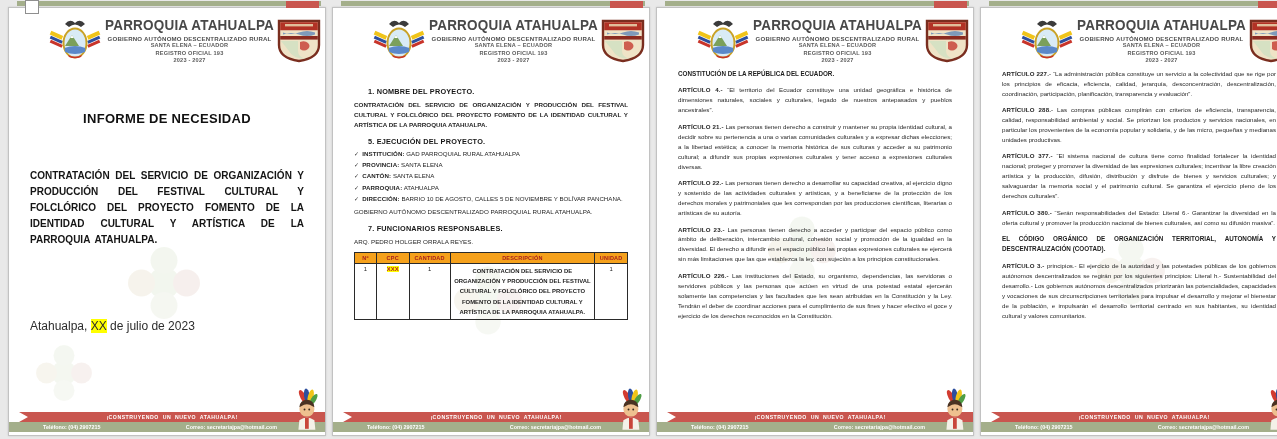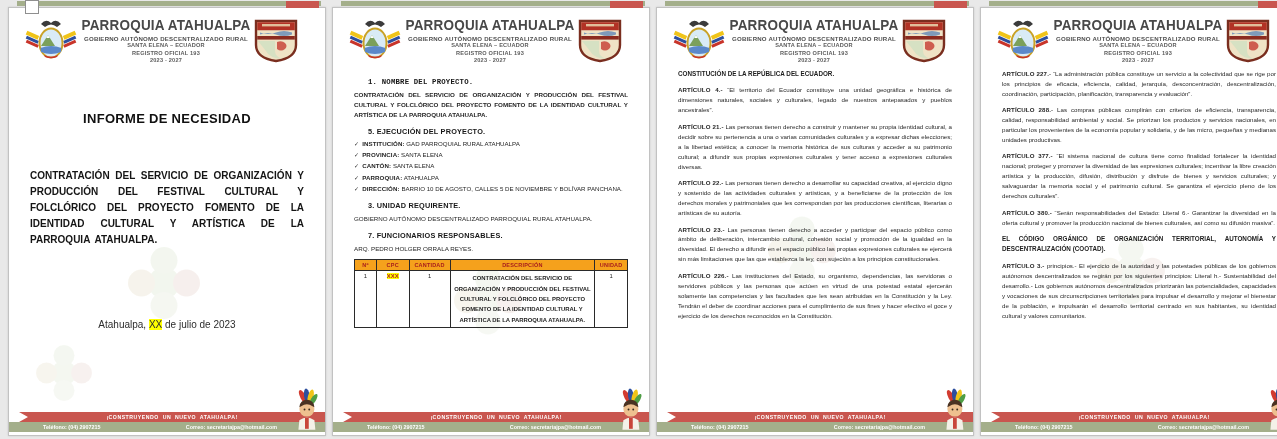--- a/index.html
+++ b/index.html
@@ -15,37 +15,37 @@
     box-shadow:0 0 2px rgba(0,0,0,.12);
   }
   .p1{left:8px;} .p2{left:332px;} .p3{left:656px;} .p4{left:980px;}
   .strip{position:absolute;top:-7px;left:8px;right:4px;height:5px;background:#a4af8b;}
   .strip-red{position:absolute;right:2px;top:0;width:33px;height:7px;background:#c9564f;}
   .anchor{
     position:absolute;left:25px;top:0;width:12px;height:12px;
     background:#ffffff;border:1px solid #8f8f8f;z-index:20;
   }
   
-  .hdr{display:flex;align-items:flex-start;padding:8px 27px 0 15px;gap:3px;position:relative;z-index:2;}
+  .hdr{display:flex;align-items:flex-start;padding:8px 27px 0 15px;gap:3px;position:relative;z-index:2;margin-left:24px;}
   .hdr-center{flex:1;text-align:center;padding-top:1px;}
   .hdr-title{font-size:13.5px;font-weight:900;color:#484848;letter-spacing:.2px;transform:scaleY(1.12);transform-origin:top;white-space:nowrap;}
   .hdr-l1{font-size:6.1px;font-weight:bold;color:#4e4e4e;margin-top:3px;letter-spacing:.2px;}
   .hdr-sub{font-size:5.6px;font-weight:bold;color:#5c5c5c;line-height:1.35;letter-spacing:.2px;}
   .crest{flex:0 0 auto;} .shield{flex:0 0 auto;}
   
   .content{position:relative;z-index:2;padding:0 21px;color:#222;}
   .jt{text-align:justify;}
   
   .doc-title{margin-top:46px;text-align:center;font-size:13px;font-weight:bold;color:#111;letter-spacing:.3px;}
   .p1-body{margin-top:42px;font-size:10px;font-weight:bold;line-height:1.62;color:#151515;word-spacing:2px;}
-  .p1-date{margin-top:70px;text-align:center;font-size:10px;color:#2d2d2d;}
+  .p1-date{margin-top:70px;text-align:left;font-size:12px;color:#2d2d2d;}
   .hl{background:#ffff00;}
   
   .sec-h{font-size:7.3px;font-weight:bold;color:#171717;margin:7px 0 4px 14px;letter-spacing:.2px;}
-  .sec-h.first{margin-top:13px;font-family:Liberation Mono, monospace;}
+  .sec-h.first{margin-top:22px;}
   .body-sm{font-size:6.25px;line-height:1.6;color:#262626;}
   .chk{display:flex;gap:3px;margin:2.5px 0;font-size:6.15px;color:#262626;line-height:1.45;}
   .chk .tick{color:#3c3c3c;flex:0 0 auto;}
   .chk b{letter-spacing:.1px;}
   table.cpc{border-collapse:collapse;width:100%;margin-top:5px;}
   table.cpc th,table.cpc td{border:1px solid #2a2a2a;}
   table.cpc th{
     background:#f5a11c;color:#a71d1d;font-size:5.5px;font-weight:bold;
     padding:2px 1px;letter-spacing:.2px;
   }
@@ -213,21 +213,20 @@
         <span><b>CANTÓN:</b><span> SANTA ELENA</span></span>
       </div>
     <div class="chk">
         <span class="tick">✓</span>
         <span><b>PARROQUIA:</b><span> ATAHUALPA</span></span>
       </div>
     <div class="chk">
         <span class="tick">✓</span>
         <span><b>DIRECCIÓN:</b><span> BARRIO 10 DE AGOSTO, CALLES 5 DE NOVIEMBRE Y BOLÍVAR PANCHANA.</span></span>
       </div>
-    <div class="sec-h">3. UNIDAD REQUIRENTE.</div>
     <div class="body-sm">GOBIERNO AUTÓNOMO DESCENTRALIZADO PARROQUIAL RURAL ATAHUALPA.</div>
     <div class="sec-h">7. FUNCIONARIOS RESPONSABLES.</div>
     <div class="body-sm">ARQ. PEDRO HOLGER ORRALA REYES.</div>
     <table class="cpc">
       <thead>
         <tr>
           <th style="width:8%">Nº</th>
           <th style="width:12%">CPC</th>
           <th style="width:15%">CANTIDAD</th>
           <th style="width:53%">DESCRIPCIÓN</th>

